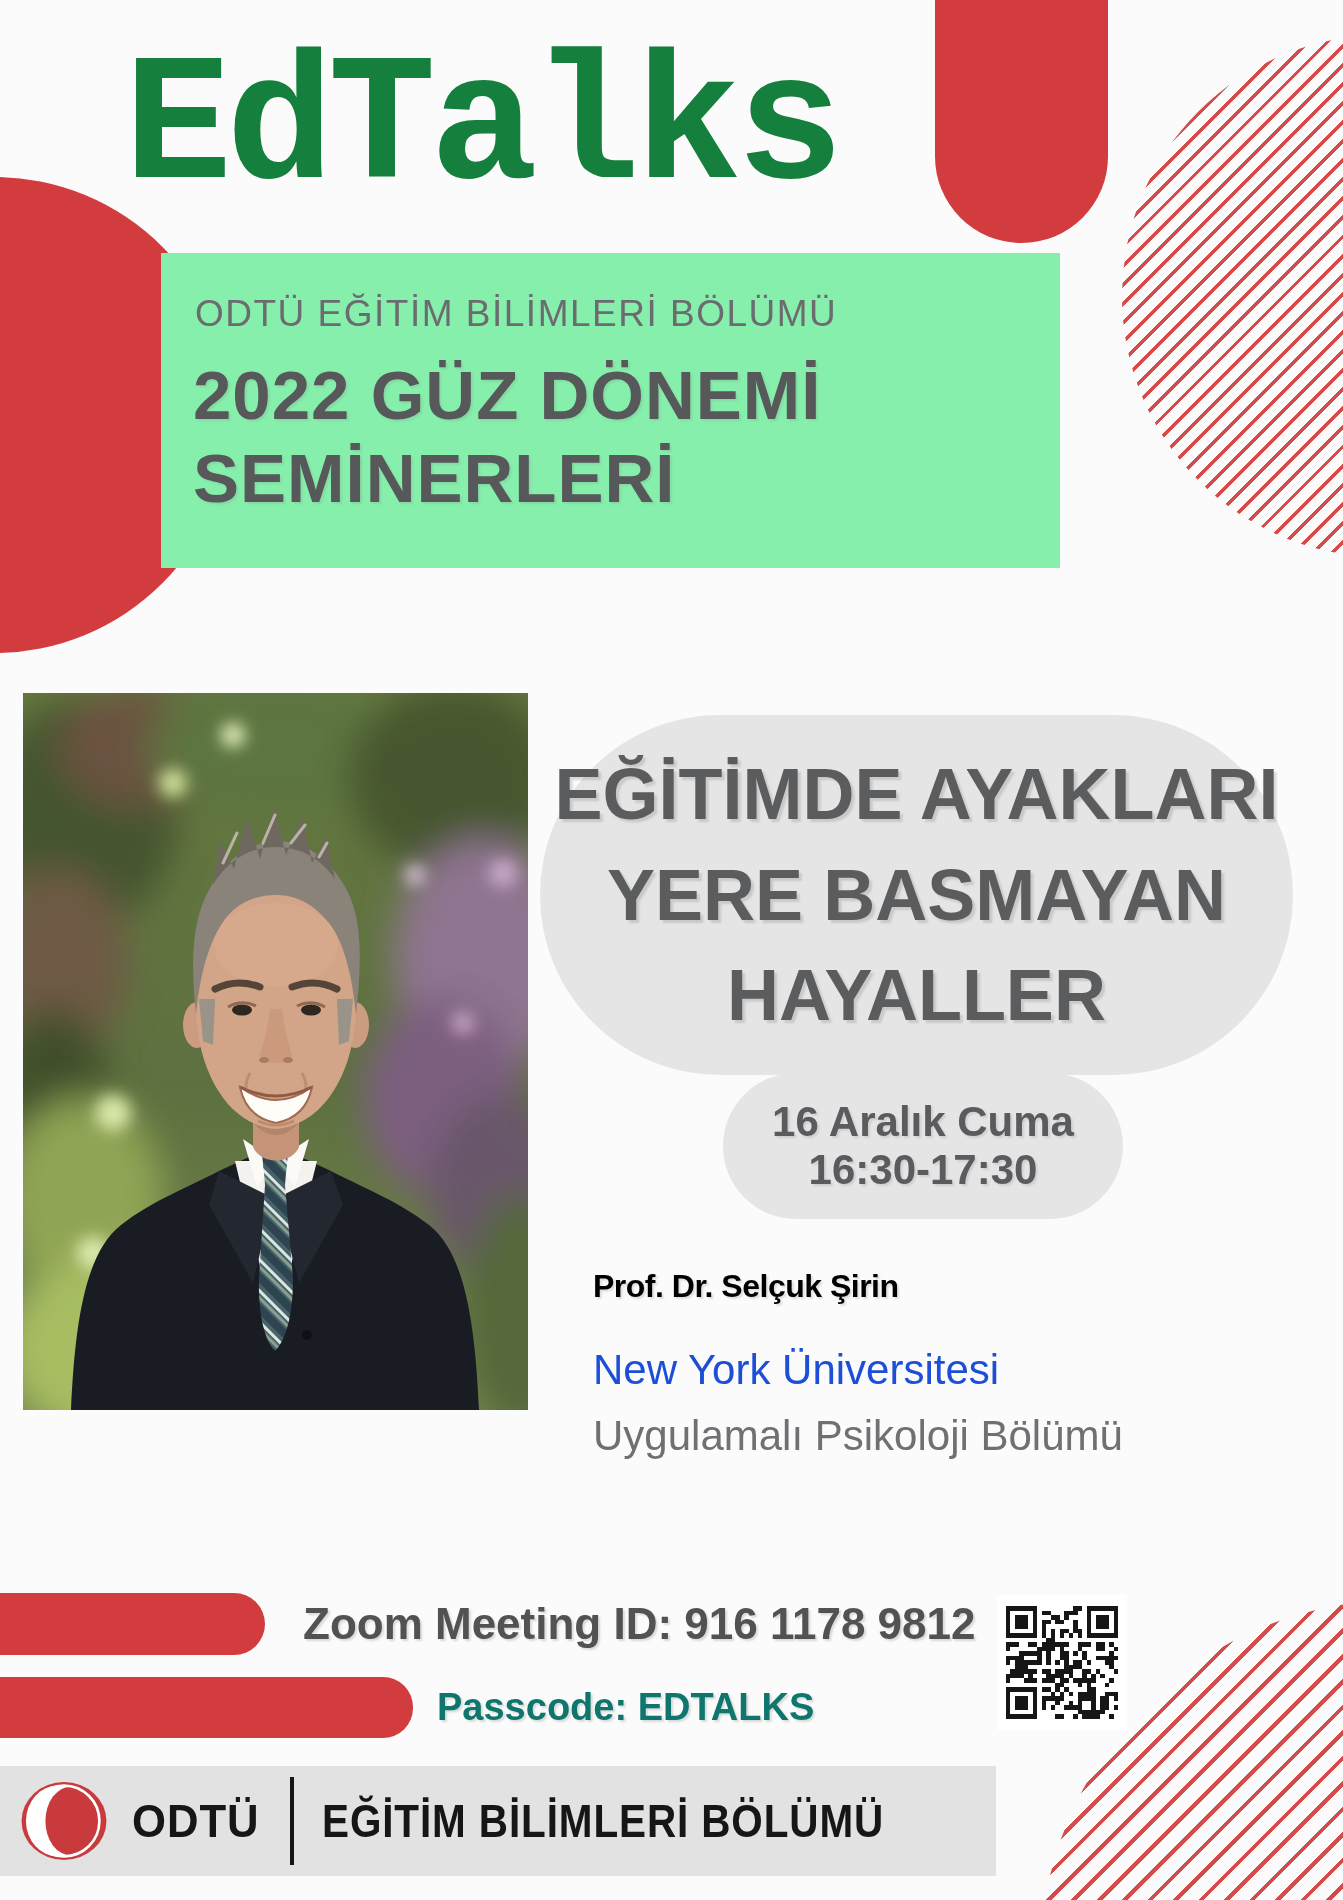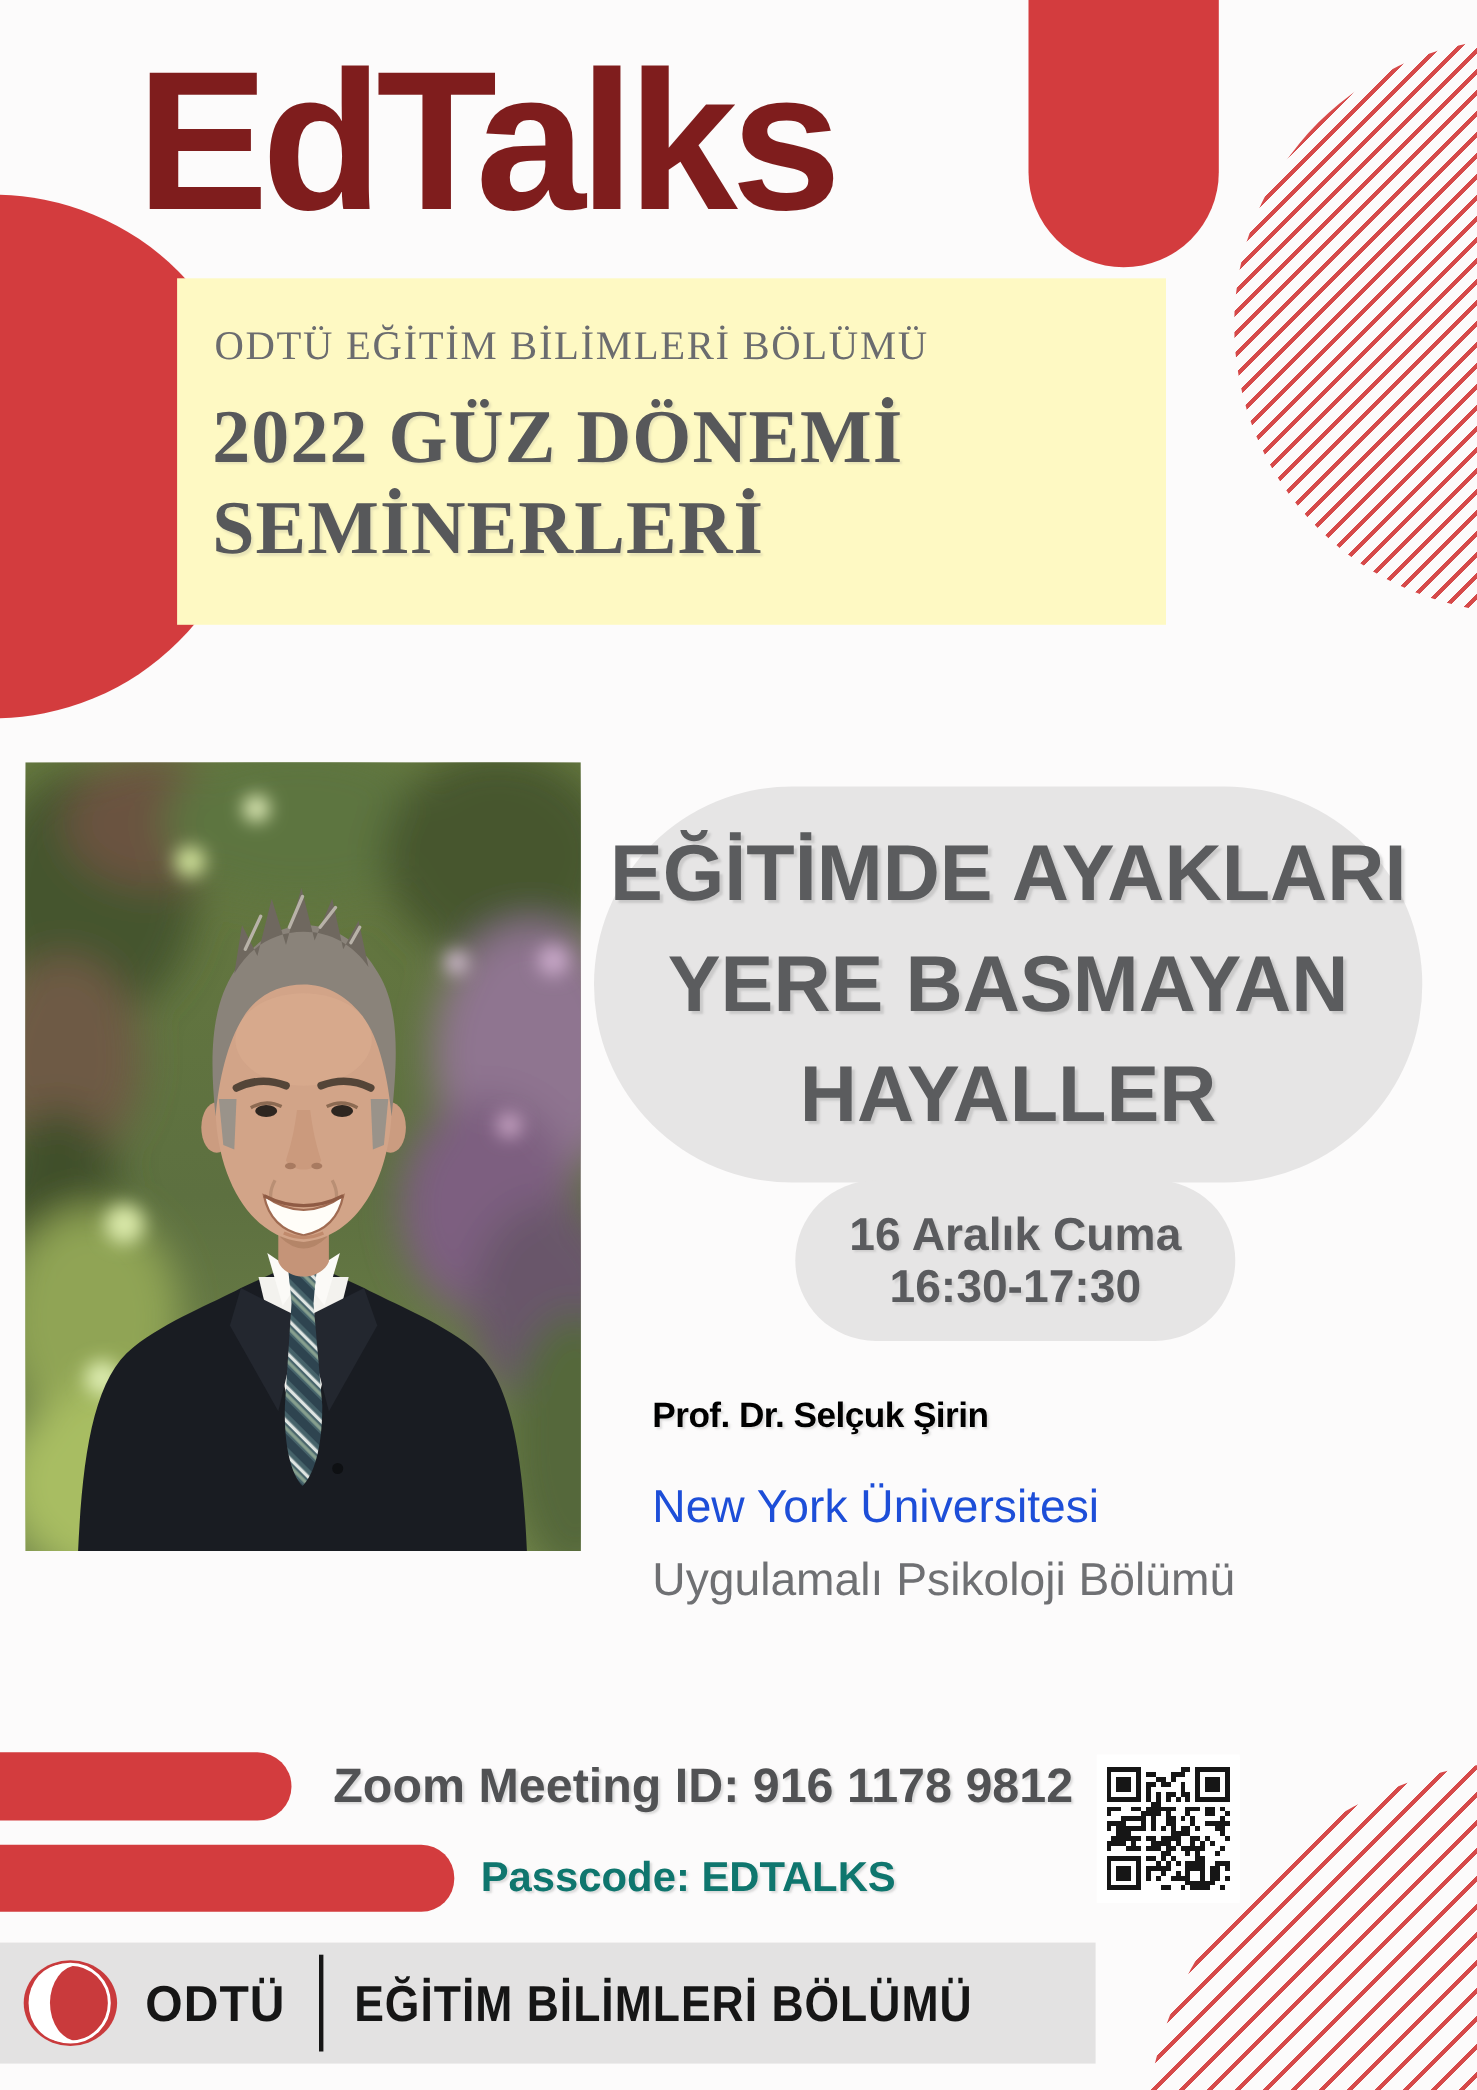--- a/index.html
+++ b/index.html
@@ -13,25 +13,25 @@
   
   .circle-tl{left:-244px;top:177px;width:476px;height:476px;border-radius:50%;background:#d33c3e;}
   .pill-tr{left:935px;top:0;width:173px;height:243px;background:#d33c3e;border-radius:0 0 87px 87px;}
   .stripes{border-radius:50%;
     background:repeating-linear-gradient(135deg,#d64a4a 0px,#d64a4a 3.5px,rgba(0,0,0,0) 3.5px,rgba(0,0,0,0) 13.5px);}
   .stripes-tr{left:1122px;top:35px;width:522px;height:522px;}
   .stripes-br{left:1040px;top:1600px;width:720px;height:720px;
     background:repeating-linear-gradient(135deg,#d64a4a 0px,#d64a4a 4px,rgba(0,0,0,0) 4px,rgba(0,0,0,0) 18px);}
 
   
-  .edtalks{left:124px;top:39px;font-family:Liberation Sans, sans-serif;font-weight:700;
-    font-size:180px;line-height:1;letter-spacing:-6px;color:#7f1d1d;}
-
-  
-  .graybox{left:161px;top:253px;width:899px;height:315px;background:#fef9c3;font-family:Liberation Serif, serif;}
+  .edtalks{left:124px;top:39px;font-family:Liberation Mono, monospace;font-weight:700;
+    font-size:180px;line-height:1;letter-spacing:-6px;color:#15803d;}
+
+  
+  .graybox{left:161px;top:253px;width:899px;height:315px;background:#86efac;}
   .dept-label{margin:40px 0 0 34px;font-size:37px;letter-spacing:1.5px;color:#6b6c6f;}
   .season-title{margin:20px 0 0 32px;font-size:69px;font-weight:700;line-height:1.2;
     letter-spacing:1px;color:#57585a;text-shadow:2px 2px 2px rgba(130,130,130,.18);}
 
   
   .photo{left:23px;top:693px;width:505px;height:717px;}
   .photo svg{display:block;width:100%;height:100%;}
 
   
   .blob{left:540px;top:715px;width:753px;height:360px;background:#e6e5e5;border-radius:180px;

